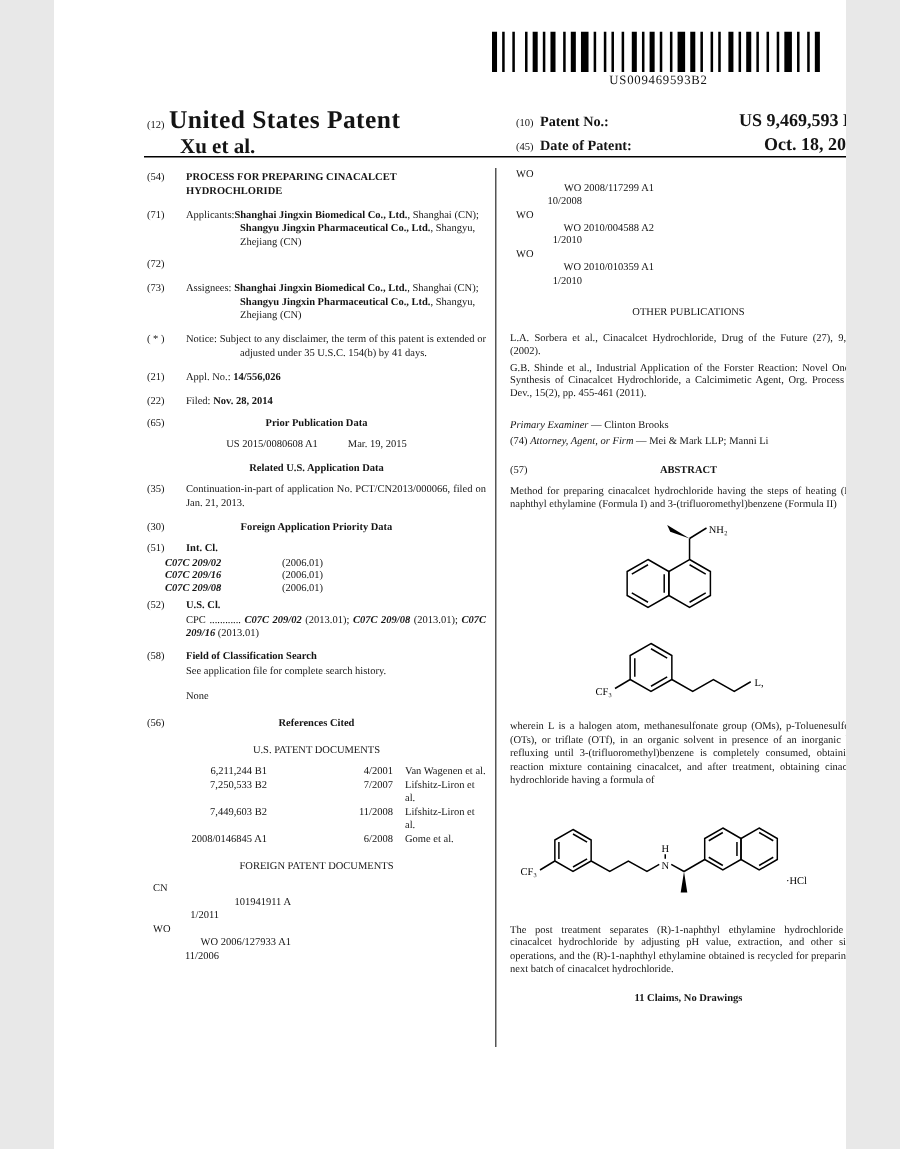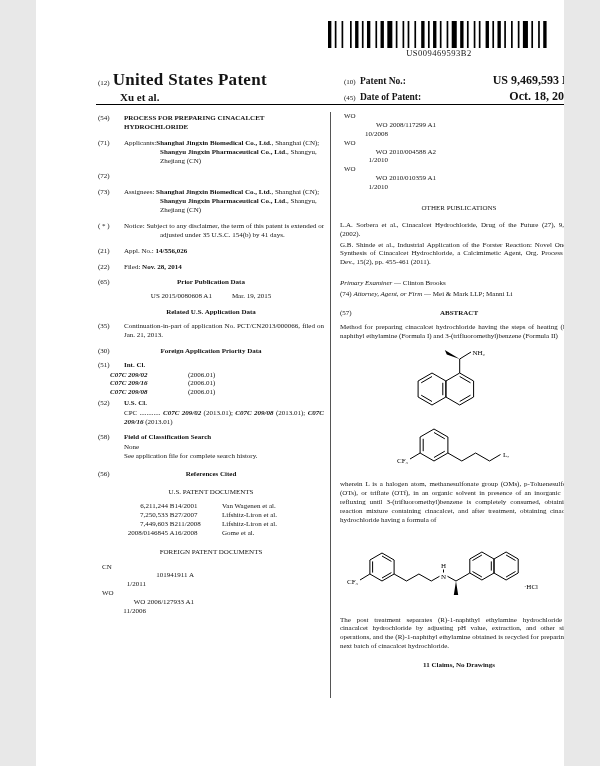--- a/index.html
+++ b/index.html
@@ -14,21 +14,21 @@
   .bi { font-weight:bold; font-style:italic; }
 
   
   .barcode-wrap { position:absolute; left:292px; top:21px; width:222px; text-align:center; }
   .barcode-svg { display:block; }
   .barcode-text { font-size:8.5px; letter-spacing:0.5px; margin-top:0px; }
 
   .hdr-left { position:absolute; left:62px; top:70px; }
   .hdr-kind { font-size:7px; margin-right:3px; }
   .hdr-title { font-size:17px; font-weight:bold; letter-spacing:0.3px; }
-  .hdr-authors { font-size:11px; font-weight:bold; margin:1px 0 0 22px; }
+  .hdr-authors { font-size:14px; font-weight:bold; margin:1px 0 0 22px; }
 
   .hdr-right { position:absolute; left:308px; top:73px; width:232px; }
   .hdr-row { display:flex; align-items:baseline; margin-bottom:1px; }
   .hnum { font-size:7px; width:16px; flex:none; }
   .hlabel { font-size:9.5px; font-weight:bold; }
   .hval { font-size:12px; font-weight:bold; flex:1; text-align:right; }
 
   .hrule { position:absolute; left:60px; top:104px; width:480px; border-top:1.7px solid #000; }
   .vdivider { position:absolute; left:294px; top:112px; height:586px; border-left:0.8px solid #555; }
 
@@ -52,21 +52,21 @@
   .prio-line { display:flex; margin:2px 0 6px 4px; }
   .prio-date { flex:none; }
   .prio-country { flex:none; margin-left:10px; }
   .prio-dots { flex:1; overflow:hidden; white-space:nowrap; margin:0 3px; }
   .prio-no { flex:none; }
 
   .clrow { display:flex; padding-left:12px; }
   .clcode { width:78px; }
   .usrow { display:flex; padding-left:14px; }
   .usnum { width:66px; text-align:right; flex:none; }
-  .usdate { width:36px; text-align:left; flex:none; }
+  .usdate { width:36px; text-align:right; flex:none;margin-left:48px; }
   .usname { margin-left:8px; }
   .frow { display:flex; padding-left:4px;flex-direction:column; }
   .fcountry { width:30px; flex:none; }
   .fnum { width:92px; flex:none; text-align:right; }
   .fdate { width:44px; flex:none; text-align:right; }
 
   .pubitem { margin-bottom:2px; }
   .para { margin-bottom:6px; }
 
   .formula { position:relative; text-align:center; margin:2px 0 2px 0; }
@@ -219,22 +219,22 @@
     <div class="item" style="margin-bottom:1px;">
       <span class="inum">(52)</span>
       <span class="ibody b">U.S. Cl.</span>
     </div>
     <div class="just" style="padding-left:26px; margin-bottom:6px;"><span>CPC ............ </span><span class="bi">C07C 209/02</span><span> (2013.01); </span><span class="bi">C07C 209/08</span><span> (2013.01); </span><span class="bi">C07C 209/16</span><span> (2013.01)</span></div>
 
     <div class="item" style="margin-bottom:1px;">
       <span class="inum">(58)</span>
       <span class="ibody b">Field of Classification Search</span>
     </div>
+    <div style="padding-left:26px; margin-bottom:8px;">See application file for complete search history.</div>
     <div style="padding-left:26px;">None</div>
-    <div style="padding-left:26px; margin-bottom:8px;">See application file for complete search history.</div>
 
     <div class="sechead" style="margin-top:10px;">
       <span class="snum">(56)</span>
       <span>References Cited</span>
     </div>
 
     <div class="subhead" style="margin-top:9px;">U.S. PATENT DOCUMENTS</div>
     <div class="usrow">
       <span class="usnum">6,211,244 B1</span>
       <span class="usdate">4/2001</span>

